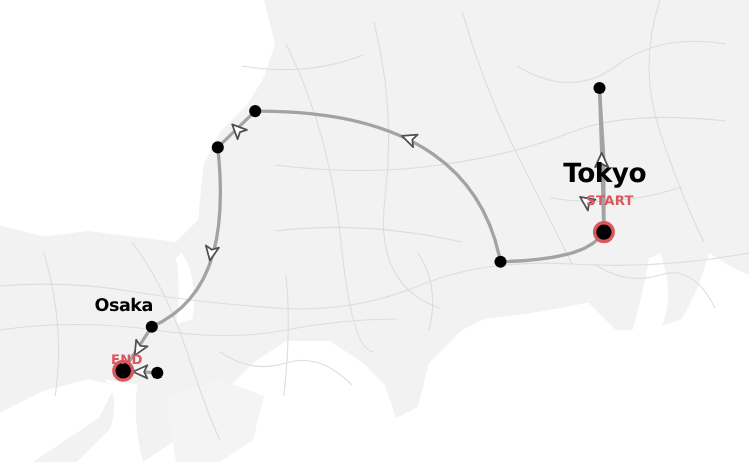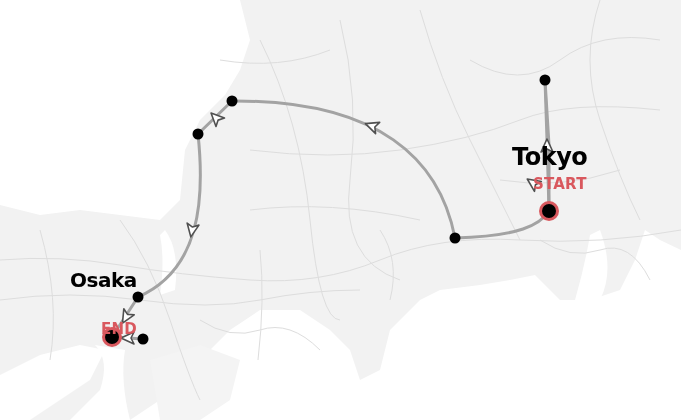--- a/index.html
+++ b/index.html
@@ -1,20 +1,20 @@
 <!DOCTYPE html>
 <html><head>
 <meta charset="utf-8">
 <style>
   html, body { margin:0; padding:0; }
   body { width:681px; height:420px; overflow:hidden; background:#ffffff; font-family:"DejaVu Sans", sans-serif; }
   #map { position:relative; width:561px; height:420px; }
   svg { position:absolute; left:0; top:0; }
   .city-label { position:absolute; font-family:"DejaVu Sans", sans-serif; font-weight:bold; color:#000; letter-spacing:-0.5px; }
-  .tag-label { position:absolute; font-family:"DejaVu Sans", sans-serif; font-weight:bold; font-size:15px; letter-spacing:0.2px; }
+  .tag-label { position:absolute; font-family:"DejaVu Sans", sans-serif; font-weight:bold; font-size:12px; letter-spacing:0.2px; }
 </style>
 </head>
 <body>
 
 <div id="map">
   <svg id="base" width="681" height="420" viewBox="0 0 681 420">
 
     <g>
       <path d="M240,0 L681,0 L681,250 L660,240 L645,230 L635,260 L620,290 L590,300 L560,300 L535,275 L510,280 L480,285 L440,290 L420,300 L390,330 L380,370 L360,380 L350,350 L330,330 L300,310 L260,310 L230,330 L200,360 L170,370 L160,400 L130,420 L0,420 L0,205 L40,215 L80,210 L120,215 L160,220 L180,200 L185,150 L200,120 L225,95 L240,70 L250,40 Z" fill="#f2f2f2"></path>
       <path d="M0,375 L40,355 L80,345 L105,350 L90,380 L60,400 L30,420 L0,420 Z" fill="#ffffff"></path>
@@ -81,16 +81,16 @@
       <circle cx="198" cy="134" r="5.5" fill="#000000"></circle>
       <circle cx="138" cy="297" r="5.5" fill="#000000"></circle>
       <circle cx="143" cy="339" r="5.5" fill="#000000"></circle>
       <circle cx="549" cy="211" r="10" fill="#d9585e"></circle>
       <circle cx="549" cy="211" r="7" fill="#000000"></circle>
       <circle cx="112" cy="337" r="10" fill="#d9585e"></circle>
       <circle cx="112" cy="337" r="7" fill="#000000"></circle>
     </svg>
 
   <div class="city-label" style="left:512px; top:143px; font-size:24px;">Tokyo</div>
-  <div class="city-label" style="left:70px; top:268px; font-size:20px;">Osaka</div>
+  <div class="city-label" style="left:86px; top:268px; font-size:16px;">Osaka</div>
   <div class="tag-label" style="left:533px; top:175px; color:#d9585e;">START</div>
   <div class="tag-label" style="left:101px; top:300px; color:#d9585e;margin-top:20px;">END</div>
 </div>
 
 </body></html>

